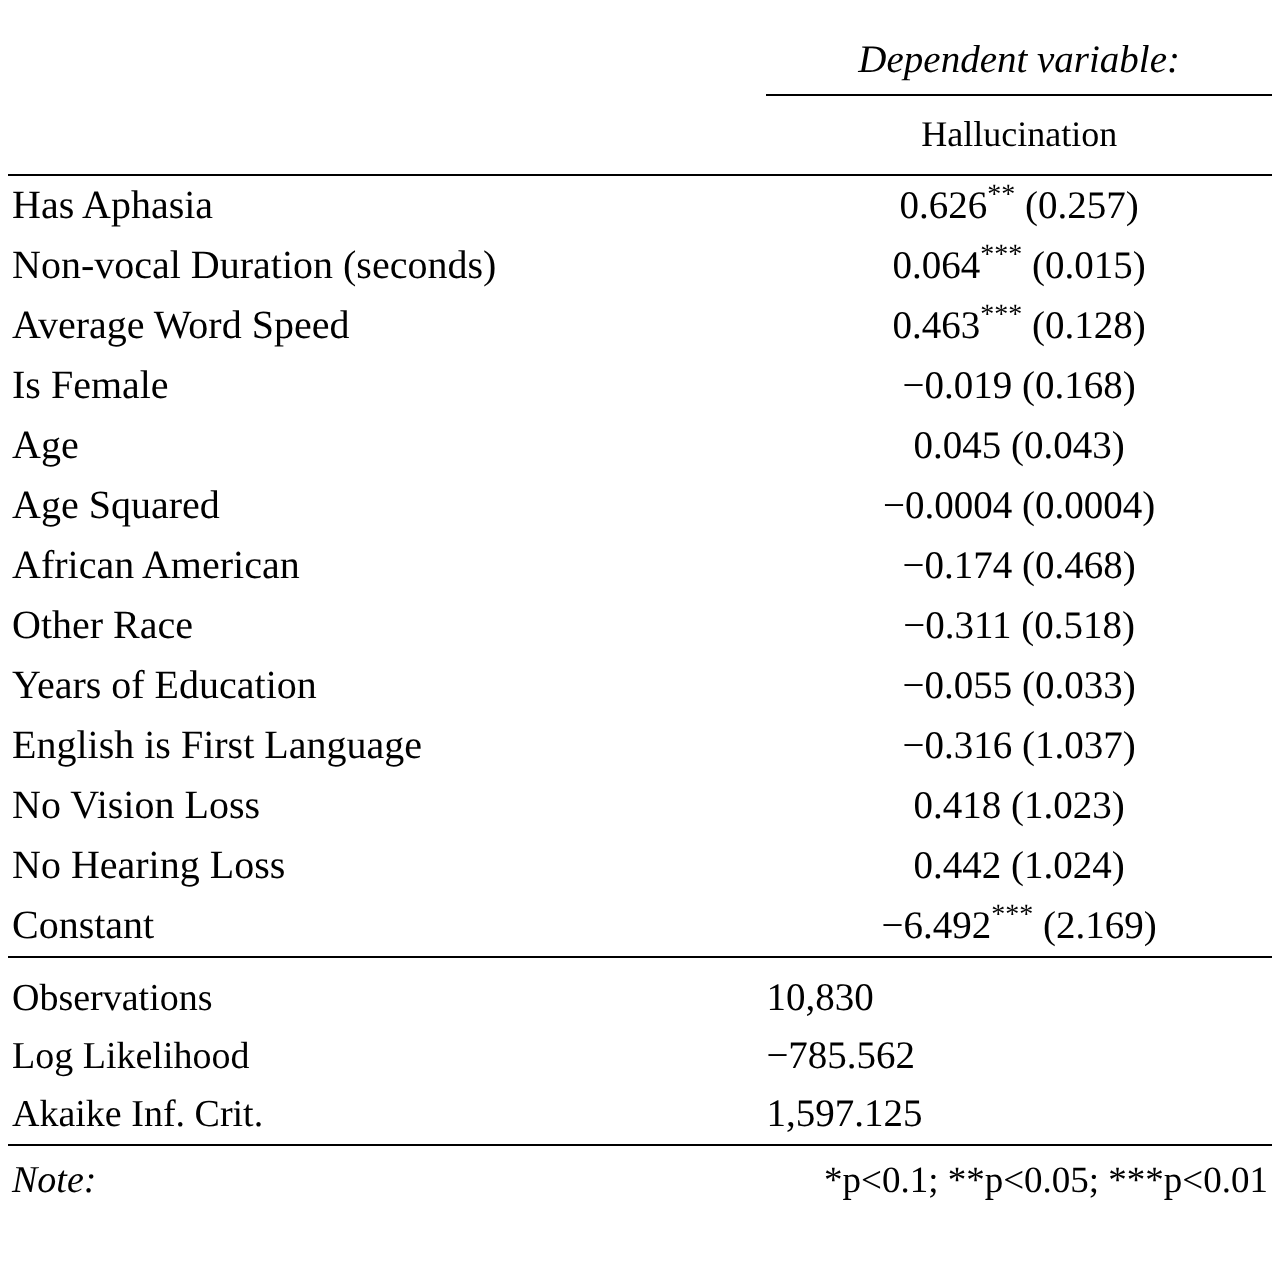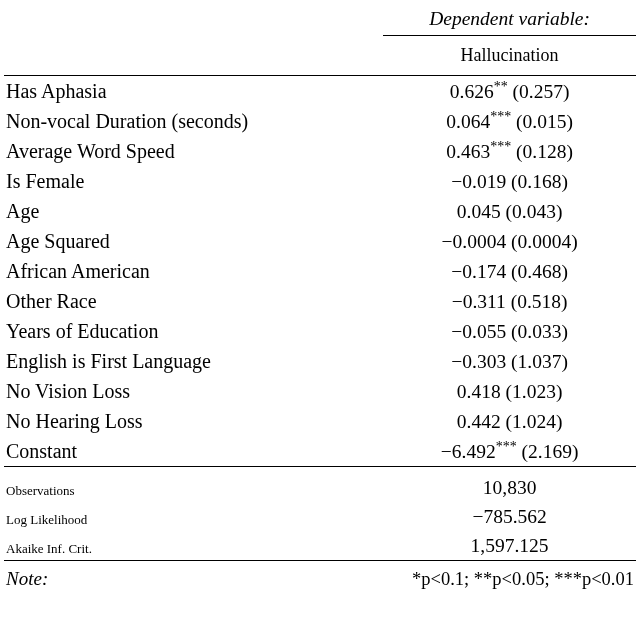--- a/index.html
+++ b/index.html
@@ -12,21 +12,21 @@
     height: 642px;
     font-family: "Liberation Serif", serif;
     color: #000000;
     overflow: hidden;
   }
   .sheet {
     position: relative;
     width: 640px;
     height: 642px;
     box-sizing: border-box;
-    padding: 0 4px;
+    padding: 12px 4px;
   }
   table.reg {
     width: 632px;
     border-collapse: collapse;
     table-layout: fixed;
     font-size: 19.5px;
   }
   col.labels { width: 60%; }
   col.vals { width: 40%; }
 
@@ -71,24 +71,24 @@
   sup.stars {
     font-size: 14px;
     vertical-align: super;
     line-height: 0;
   }
 
   tr.stat-row td.label {
     text-align: left;
     padding: 3.5px 0 3.5px 2px;
     white-space: nowrap;
-    font-size: 13px;
+    font-size: 19px;
   }
   tr.stat-row td.value {
-    text-align: center;
+    text-align: left;
     padding: 3.5px 0 3.5px 0;
     font-size: 19.5px;
     white-space: nowrap;
   }
 
   tr.note-row td.note-label {
     text-align: left;
     font-style: italic;
     padding: 7px 0 2px 2px;
     font-size: 19px;
@@ -152,21 +152,21 @@
       <tr class="data-row">
         <td class="label">Other Race</td>
         <td class="value"><span>−0.311</span><sup class="stars"></sup> <span>(0.518)</span></td>
       </tr>
       <tr class="data-row">
         <td class="label">Years of Education</td>
         <td class="value"><span>−0.055</span><sup class="stars"></sup> <span>(0.033)</span></td>
       </tr>
       <tr class="data-row">
         <td class="label">English is First Language</td>
-        <td class="value"><span>−0.303</span><sup class="stars"></sup> <span>(1.037)</span></td>
+        <td class="value"><span>−0.316</span><sup class="stars"></sup> <span>(1.037)</span></td>
       </tr>
       <tr class="data-row">
         <td class="label">No Vision Loss</td>
         <td class="value"><span>0.418</span><sup class="stars"></sup> <span>(1.023)</span></td>
       </tr>
       <tr class="data-row">
         <td class="label">No Hearing Loss</td>
         <td class="value"><span>0.442</span><sup class="stars"></sup> <span>(1.024)</span></td>
       </tr>
       <tr class="data-row rule-bottom">

